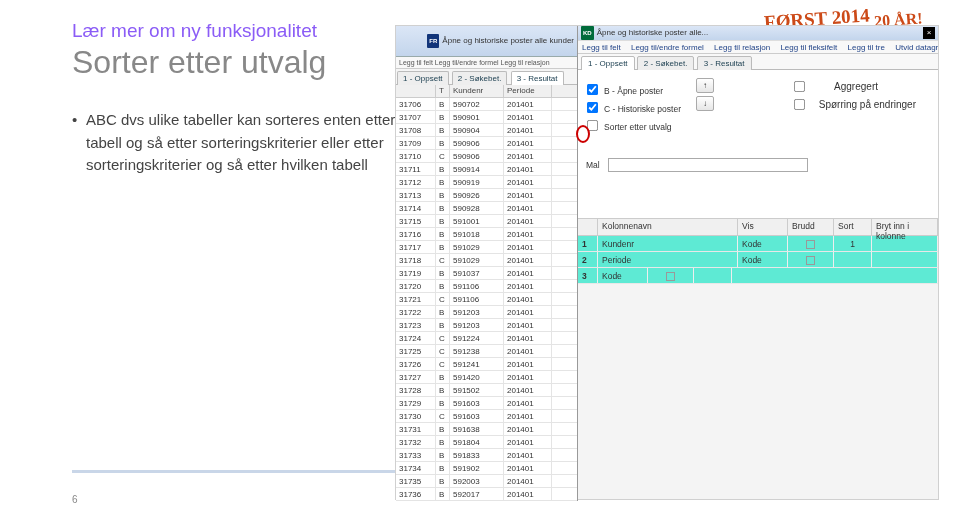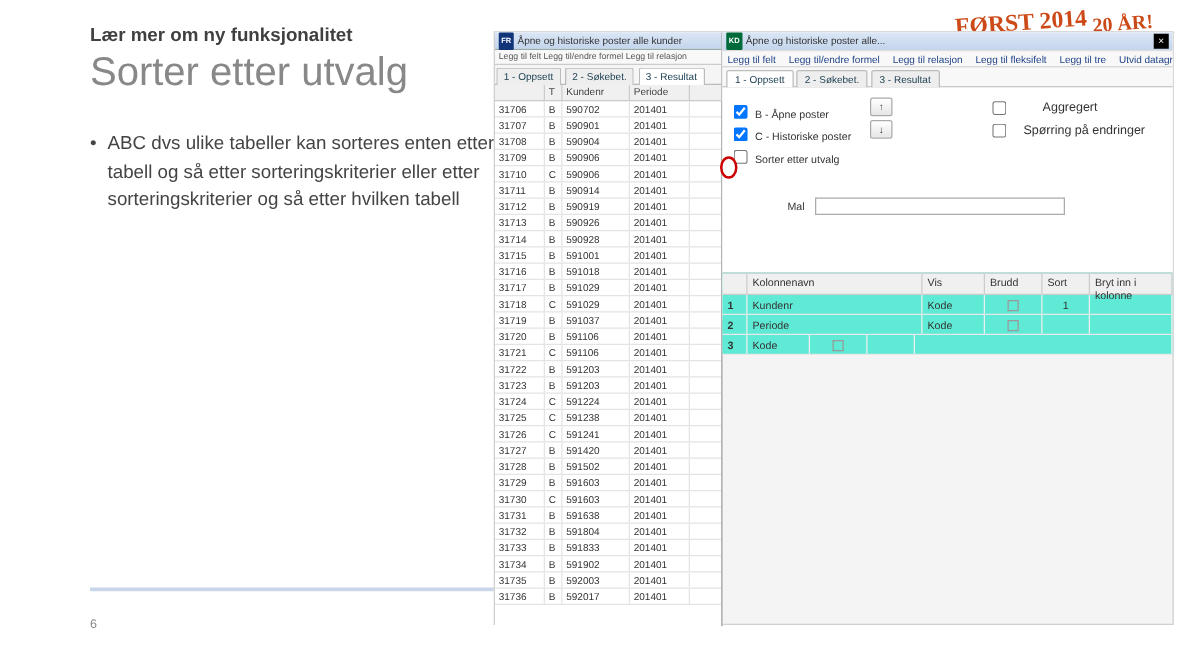--- a/index.html
+++ b/index.html
@@ -1,20 +1,20 @@
 <!DOCTYPE html>
 <html><head>
 <meta charset="utf-8">
 <style>
   * { box-sizing: border-box; margin: 0; padding: 0; }
   body { width: 960px; height: 525px; font-family: Arial, Helvetica, sans-serif; background: #fff; position: relative; overflow: hidden; }
 
   
   .slide { position: absolute; left: 72px; top: 20px; width: 380px; }
-  .eyebrow { color: #404040; font-size: 15px; font-weight: 700; margin-bottom: 2px; }
+  .eyebrow { color: #8b5cf6; font-size: 19px; font-weight: 400; margin-bottom: 2px; }
   .title { color: #888; font-size: 32px; font-weight: 300; margin-bottom: 28px; }
   .bullets { list-style: none; }
   .bullets li { color: #444; font-size: 15px; line-height: 1.5; padding-left: 14px; position: relative; }
   .bullets li::before { content: "•"; position: absolute; left: 0; color: #444; }
 
   .page-num { position: absolute; left: 72px; bottom: 20px; color: #888; font-size: 10px; }
 
   
   .logo-top { position: absolute; right: 38px; top: 8px; text-align: center; font-family: "Comic Sans MS", cursive; }
   .logo-top .forst { color: #cc4a18; font-weight: bold; font-size: 19px; transform: rotate(-4deg); display: inline-block; }
@@ -26,21 +26,21 @@
   .logo-bottom { position: absolute; right: 36px; bottom: 18px; color: #0a2f5c; font-weight: 900; font-size: 26px; font-style: italic; letter-spacing: 1px; }
 
   
   .divider { position: absolute; left: 72px; right: 105px; bottom: 52px; height: 3px; background: #c9d6e8; }
 
   
   .shot { position: absolute; left: 395px; top: 25px; width: 544px; height: 475px; background: #f4f4f4; border: 1px solid #d0d0d0; font-size: 8px; color: #333; }
 
   
   .inner-win { position: absolute; left: 0; top: 0; width: 182px; height: 475px; background: #fff; border-right: 1px solid #999; }
-  .inner-title { background: linear-gradient(#dbe6f6,#c3d5ec); height: 14px; line-height: 14px; padding: 0 3px; font-size: 8px; border-bottom: 1px solid #9aa; display:flex; align-items:center; }
+  .inner-title { background: linear-gradient(#dbe6f6,#c3d5ec); height: 31px; line-height: 14px; padding: 0 3px; font-size: 8px; border-bottom: 1px solid #9aa; display:flex; align-items:center;justify-content:flex-end; }
   .inner-title .fr-badge { background:#12357a; color:#fff; font-size:6px; padding:0 2px; margin-right:3px; border-radius:1px; font-weight:bold; }
   .inner-toolbar { height: 12px; background: #f8f8f8; border-bottom: 1px solid #ccc; font-size: 7px; line-height: 12px; padding-left: 3px; color:#555; overflow:hidden; white-space:nowrap;}
   .inner-tabs { height: 16px; border-bottom: 1px solid #bbb; background:#f5f5f5; }
   .inner-tabs span { display: inline-block; padding: 2px 5px; font-size: 8px; border: 1px solid #bbb; border-bottom: none; background: #fff; margin-left: 1px; margin-top: 2px; border-radius: 2px 2px 0 0; color:#245; cursor:pointer; }
   .inner-tabs span.dim { background: #eee; }
   .grid-head { display: flex; height: 13px; background: #f0f0f0; border-bottom: 1px solid #ccc; }
   .grid-head div { border-right: 1px solid #ccc; padding: 1px 3px; font-size: 8px; color:#444; }
   .gh-a{width:40px;} .gh-b{width:14px;} .gh-c{width:54px;} .gh-d{width:48px;}
   .grid-body { overflow: hidden; }
   .grid-row { display: flex; height: 13px; border-bottom: 1px solid #e4e4e4; }
@@ -69,21 +69,21 @@
   .right-label { position:absolute; font-size: 10px; color:#333; }
   .agg-lbl { right: 60px; top: 11px; }
   .spor-lbl { right: 22px; top: 29px; }
   .right-chk { position:absolute; transform: scale(0.85); }
   .agg-chk { right: 132px; top: 10px; }
   .spor-chk { right: 132px; top: 28px; }
 
   .red-circle { position:absolute; left: -2px; top: 55px; width: 14px; height: 18px; border: 2px solid #cc0000; border-radius: 50%; pointer-events:none; }
 
   .mal-row { position:absolute; left: 8px; top: 88px; display:flex; align-items:center; }
-  .mal-row .lbl { width: 22px; margin-left: 44px; }
+  .mal-row .lbl { width: 22px; }
   .mal-row .fld { width: 200px; height: 14px; border: 1px solid #aaa; background:#fff; }
 
   
   .panel3 { position: absolute; left: 182px; top: 192px; right: 0; background: #5eead4; border-top: 1px solid #ccc; }
   .p3-head { display: flex; background: #f0f0f0; height: 17px; border-bottom: 1px solid #ccc; }
   .p3-head div { border-right: 1px solid #ccc; padding: 2px 4px; font-size: 8.5px; }
   .p3c-a{width:20px;} .p3c-b{width:140px;} .p3c-c{width:50px;} .p3c-d{width:46px;} .p3c-e{width:38px;} .p3c-f{flex:1;}
   .p3-row { display: flex; height: 16px; border-bottom: 1px solid #e8e8e8; }
   .p3-row div { border-right: 1px solid #eee; padding: 1px 4px; font-size: 8.5px; line-height: 14px; }
   .p3-row .sortcell, .p3-row .bruddcell { text-align:center; }

